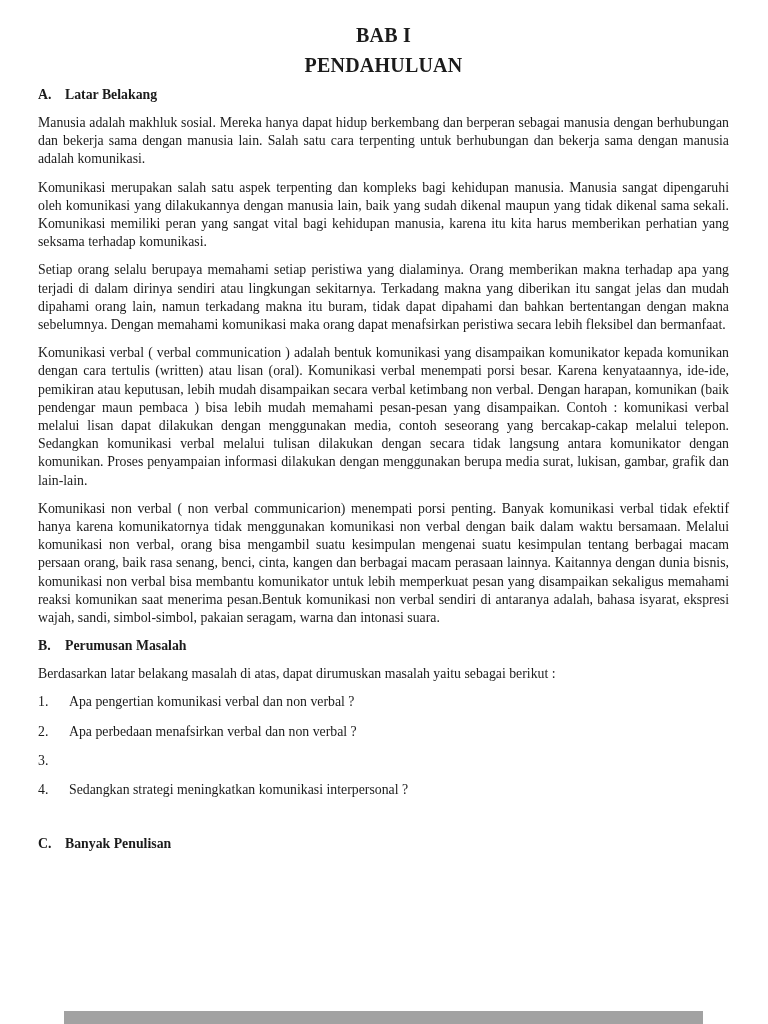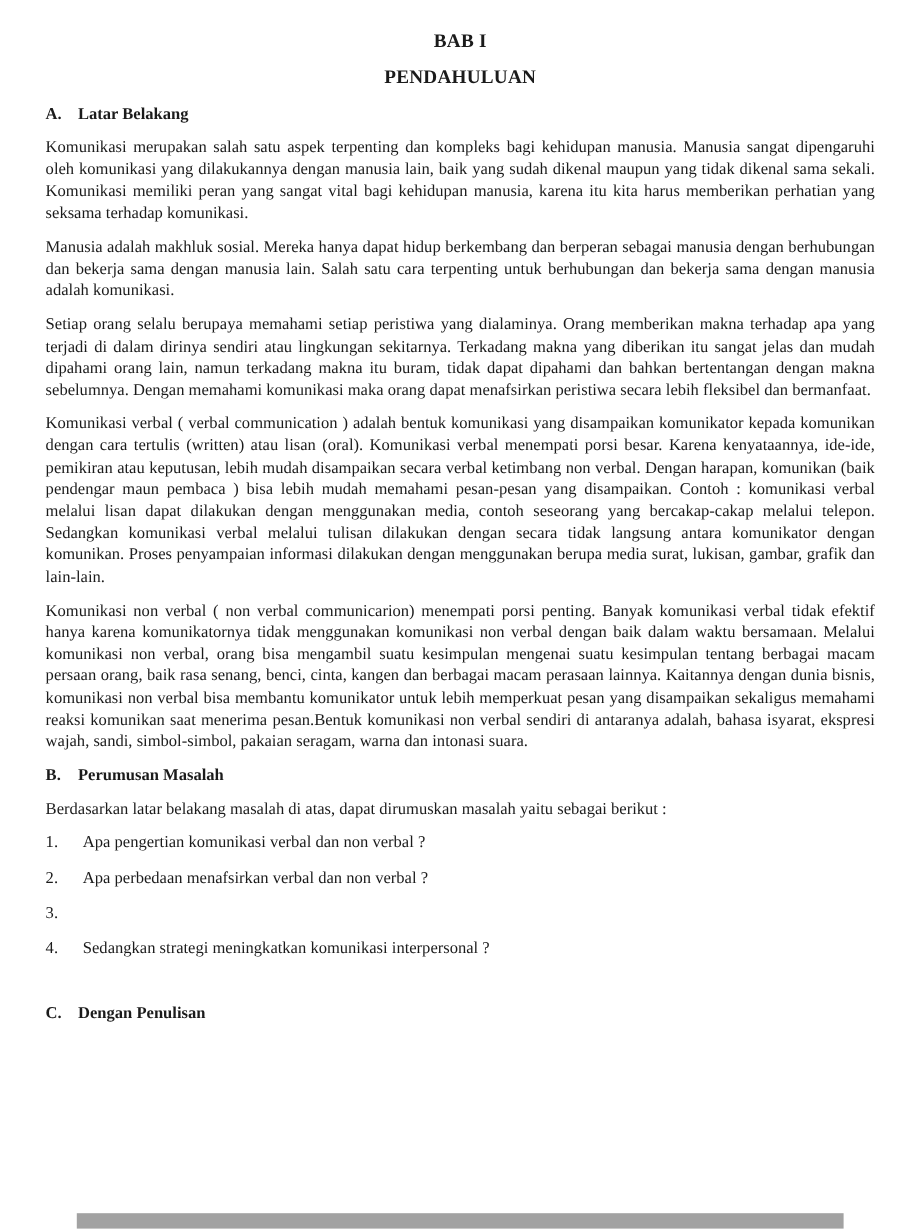--- a/index.html
+++ b/index.html
@@ -12,21 +12,21 @@
     color: #1b1b1b;
     position: relative;
     overflow: hidden;
   }
   .page {
     padding: 26px 39px 0 38px;
   }
   .doc-title {
     text-align: center;
     font-weight: 700;
-    font-size: 16px;
+    font-size: 20px;
     line-height: 18px;
     margin: 0 0 12px 0;
     letter-spacing: 0.2px;
   }
   .sec-head {
     display: flex;
     font-weight: 700;
     font-size: 13.8px;
     line-height: 18px;
     margin: 0 0 10px 0;
@@ -68,22 +68,22 @@
 
 <div class="page">
 
   <h1 class="doc-title">BAB I</h1>
   <h1 class="doc-title">PENDAHULUAN</h1>
 
   <div class="sec-head">
     <span class="sec-label">A.</span>
     <span class="sec-title">Latar Belakang</span>
   </div>
+  <p class="para">Manusia adalah makhluk sosial. Mereka hanya dapat hidup berkembang dan berperan sebagai manusia dengan berhubungan dan bekerja sama dengan manusia lain. Salah satu cara terpenting untuk berhubungan dan bekerja sama dengan manusia adalah komunikasi.</p>
   <p class="para">Komunikasi merupakan salah satu aspek terpenting dan kompleks bagi kehidupan manusia. Manusia sangat dipengaruhi oleh komunikasi yang dilakukannya dengan manusia lain, baik yang sudah dikenal maupun yang tidak dikenal sama sekali. Komunikasi memiliki peran yang sangat vital bagi kehidupan manusia, karena itu kita harus memberikan perhatian yang seksama terhadap komunikasi.</p>
-  <p class="para">Manusia adalah makhluk sosial. Mereka hanya dapat hidup berkembang dan berperan sebagai manusia dengan berhubungan dan bekerja sama dengan manusia lain. Salah satu cara terpenting untuk berhubungan dan bekerja sama dengan manusia adalah komunikasi.</p>
   <p class="para">Setiap orang selalu berupaya memahami setiap peristiwa yang dialaminya. Orang memberikan makna terhadap apa yang terjadi di dalam dirinya sendiri atau lingkungan sekitarnya. Terkadang makna yang diberikan itu sangat jelas dan mudah dipahami orang lain, namun terkadang makna itu buram, tidak dapat dipahami dan bahkan bertentangan dengan makna sebelumnya. Dengan memahami komunikasi maka orang dapat menafsirkan peristiwa secara lebih fleksibel dan bermanfaat.</p>
   <p class="para">Komunikasi verbal ( verbal communication ) adalah bentuk komunikasi yang disampaikan komunikator kepada komunikan dengan cara tertulis (written) atau lisan (oral). Komunikasi verbal menempati porsi besar. Karena kenyataannya, ide-ide, pemikiran atau keputusan, lebih mudah disampaikan secara verbal ketimbang non verbal. Dengan harapan, komunikan (baik pendengar maun pembaca ) bisa lebih mudah memahami pesan-pesan yang disampaikan. Contoh : komunikasi verbal melalui lisan dapat dilakukan dengan menggunakan media, contoh seseorang yang bercakap-cakap melalui telepon. Sedangkan komunikasi verbal melalui tulisan dilakukan dengan secara tidak langsung antara komunikator dengan komunikan. Proses penyampaian informasi dilakukan dengan menggunakan berupa media surat, lukisan, gambar, grafik dan lain-lain.</p>
   <p class="para">Komunikasi non verbal ( non verbal communicarion) menempati porsi penting. Banyak komunikasi verbal tidak efektif hanya karena komunikatornya tidak menggunakan komunikasi non verbal dengan baik dalam waktu bersamaan. Melalui komunikasi non verbal, orang bisa mengambil suatu kesimpulan mengenai suatu kesimpulan tentang berbagai macam persaan orang, baik rasa senang, benci, cinta, kangen dan berbagai macam perasaan lainnya. Kaitannya dengan dunia bisnis, komunikasi non verbal bisa membantu komunikator untuk lebih memperkuat pesan yang disampaikan sekaligus memahami reaksi komunikan saat menerima pesan.Bentuk komunikasi non verbal sendiri di antaranya adalah, bahasa isyarat, ekspresi wajah, sandi, simbol-simbol, pakaian seragam, warna dan intonasi suara.</p>
 
   <div class="sec-head">
     <span class="sec-label">B.</span>
     <span class="sec-title">Perumusan Masalah</span>
   </div>
   <p class="para">Berdasarkan latar belakang masalah di atas, dapat dirumuskan masalah yaitu sebagai berikut :</p>
 
@@ -100,18 +100,18 @@
       <span class="num">3.</span>
     </div>
     <div class="list-item">
       <span class="num">4.</span>
       <span class="li-text">Sedangkan strategi meningkatkan komunikasi interpersonal ?</span>
     </div>
   </div>
 
   <div class="sec-head sec-c">
     <span class="sec-label">C.</span>
-    <span class="sec-title">Dengan Penulisan</span>
+    <span class="sec-title">Banyak Penulisan</span>
   </div>
 
 </div>
 
 <div class="bottom-bar"></div>
 
 </body></html>

